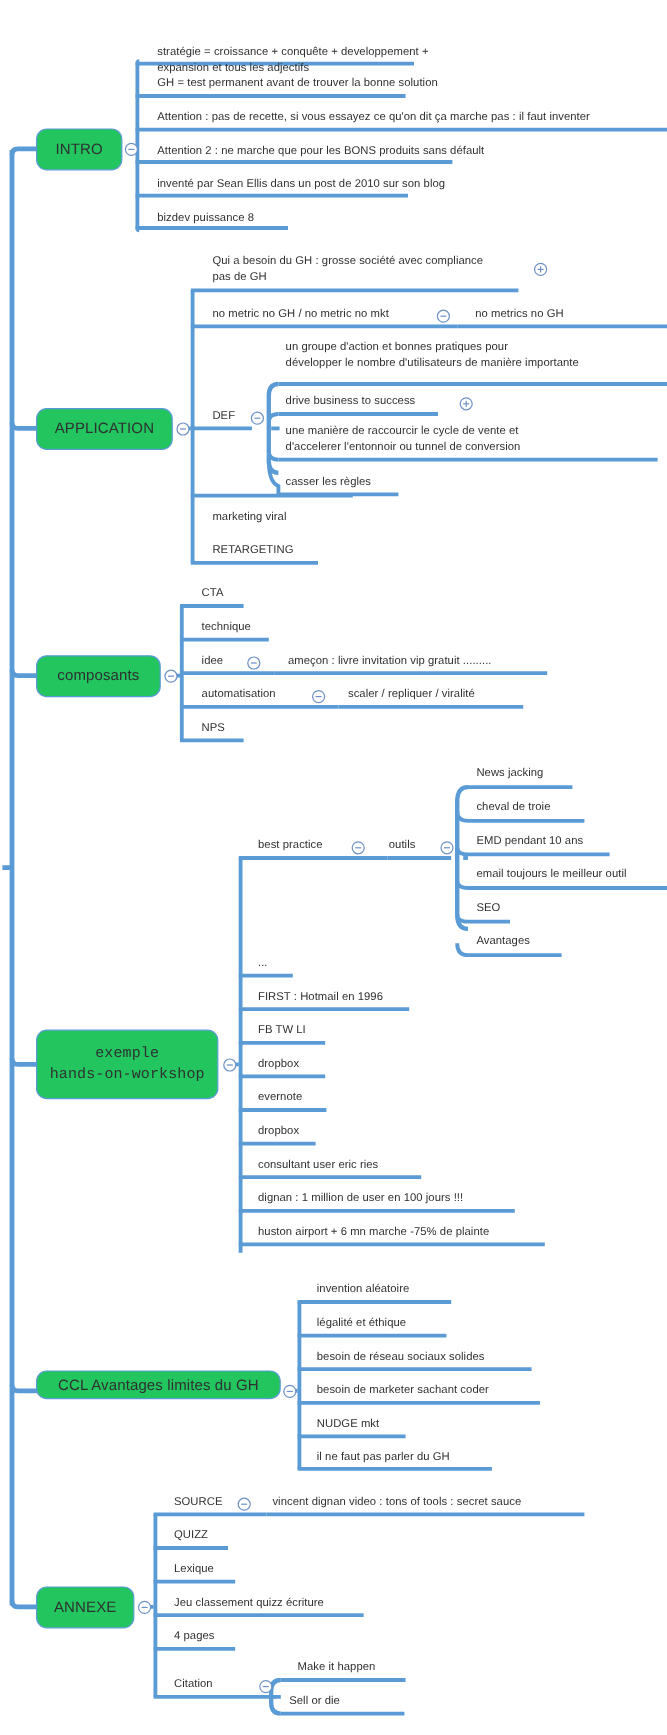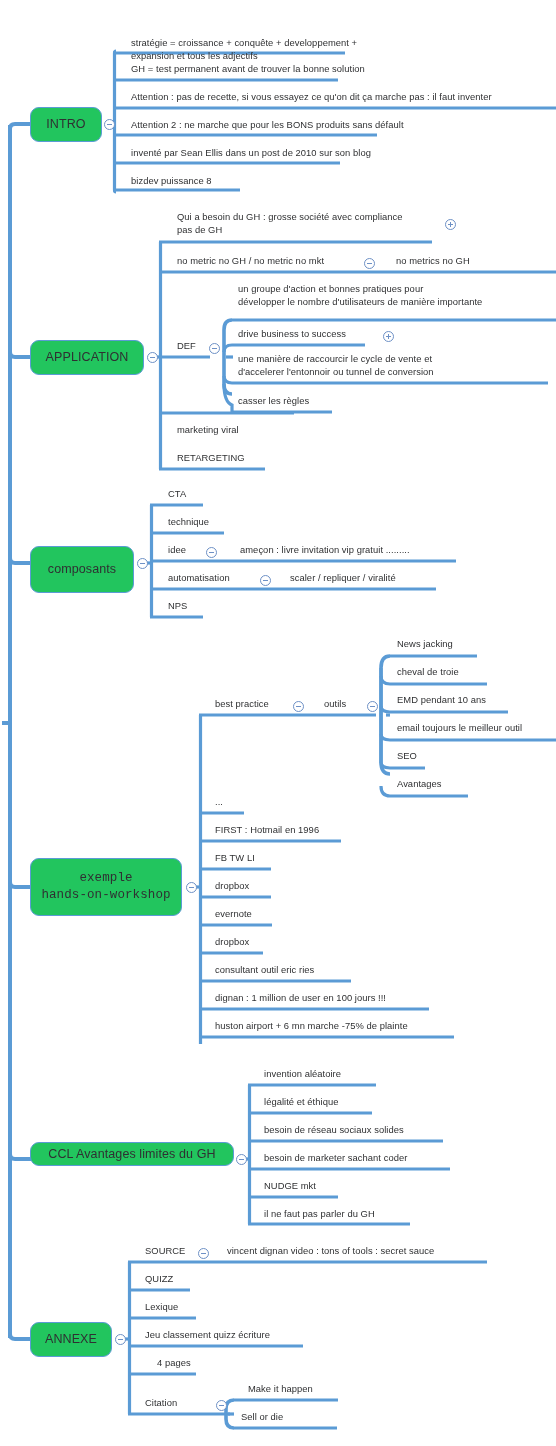--- a/index.html
+++ b/index.html
@@ -222,21 +222,21 @@
   <div class="node-box" style="left:30px; top:107px; width:72px; height:35px;">
     <span>INTRO</span>
   </div>
   <div class="toggle" style="left:104px; top:119px;"></div>
 
   <div class="node-box" style="left:30px; top:340px; width:114px; height:35px;">
     <span>APPLICATION</span>
   </div>
   <div class="toggle" style="left:147px; top:352px;"></div>
 
-  <div class="node-box" style="left:30px; top:546px; width:104px; height:47px;">
+  <div class="node-box" style="left:30px; top:546px; width:104px; height:35px;">
     <span>composants</span>
   </div>
   <div class="toggle" style="left:137px; top:558px;"></div>
 
   <div class="node-box" style="left:30px; top:858px; width:152px; height:58px; line-height:17px;font-family:Liberation Mono, monospace;">
     <span>exemple
 hands-on-workshop</span>
   </div>
   <div class="toggle" style="left:186px; top:882px;"></div>
 
@@ -304,38 +304,38 @@
   <div class="leaf-label" style="left:397px; top:722px;">email toujours le meilleur outil</div>
   <div class="leaf-label" style="left:397px; top:750px;">SEO</div>
   <div class="leaf-label" style="left:397px; top:778px;">Avantages</div>
 
   <div class="leaf-label" style="left:215px; top:796px;">...</div>
   <div class="leaf-label" style="left:215px; top:824px;">FIRST : Hotmail en 1996</div>
   <div class="leaf-label" style="left:215px; top:852px;">FB TW LI</div>
   <div class="leaf-label" style="left:215px; top:880px;">dropbox</div>
   <div class="leaf-label" style="left:215px; top:908px;">evernote</div>
   <div class="leaf-label" style="left:215px; top:936px;">dropbox</div>
-  <div class="leaf-label" style="left:215px; top:964px;">consultant outil eric ries</div>
+  <div class="leaf-label" style="left:215px; top:964px;">consultant user eric ries</div>
   <div class="leaf-label" style="left:215px; top:992px;">dignan : 1 million de user en 100 jours !!!</div>
   <div class="leaf-label" style="left:215px; top:1020px;">huston airport + 6 mn marche -75% de plainte</div>
 
   <div class="leaf-label" style="left:264px; top:1068px;">invention aléatoire</div>
   <div class="leaf-label" style="left:264px; top:1096px;">légalité et éthique</div>
   <div class="leaf-label" style="left:264px; top:1124px;">besoin de réseau sociaux solides</div>
   <div class="leaf-label" style="left:264px; top:1152px;">besoin de marketer sachant coder</div>
   <div class="leaf-label" style="left:264px; top:1180px;">NUDGE mkt</div>
   <div class="leaf-label" style="left:264px; top:1208px;">il ne faut pas parler du GH</div>
 
   <div class="leaf-label" style="left:145px; top:1245px;">SOURCE</div>
   <div class="toggle" style="left:198px; top:1248px;"></div>
   <div class="leaf-label" style="left:227px; top:1245px;">vincent dignan video : tons of tools : secret sauce</div>
 
   <div class="leaf-label" style="left:145px; top:1273px;">QUIZZ</div>
   <div class="leaf-label" style="left:145px; top:1301px;">Lexique</div>
   <div class="leaf-label" style="left:145px; top:1329px;">Jeu classement quizz écriture</div>
-  <div class="leaf-label" style="left:157px; top:1357px;">4 pages</div>
+  <div class="leaf-label" style="left:145px; top:1357px;">4 pages</div>
 
   <div class="leaf-label" style="left:145px; top:1397px;">Citation</div>
   <div class="toggle" style="left:216px; top:1400px;"></div>
   <div class="leaf-label" style="left:248px; top:1383px;">Make it happen</div>
   <div class="leaf-label" style="left:241px; top:1411px;">Sell or die</div>
 
 </div>
 
 </body></html>

